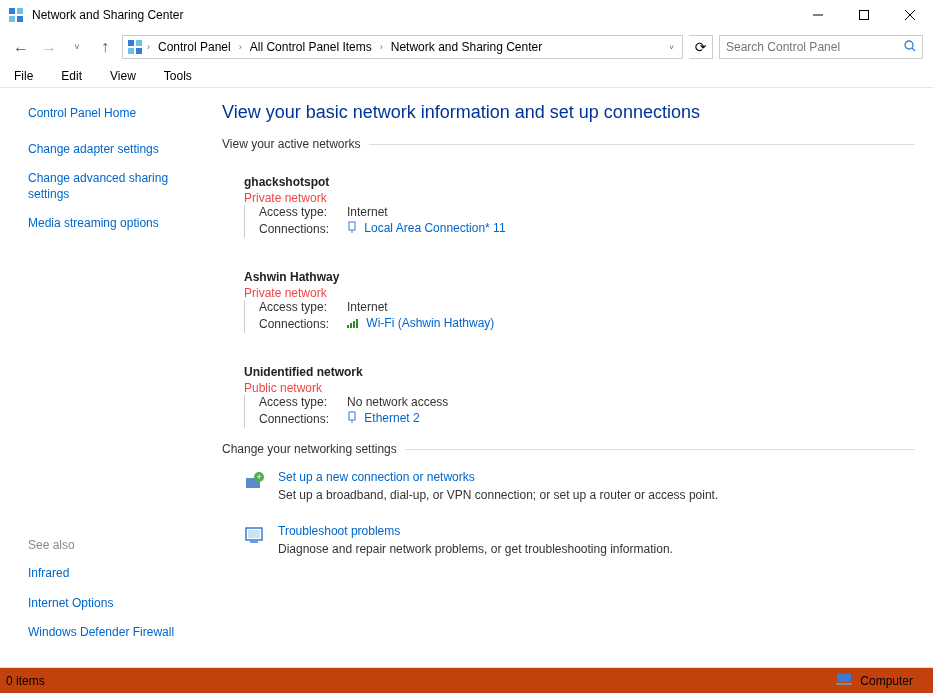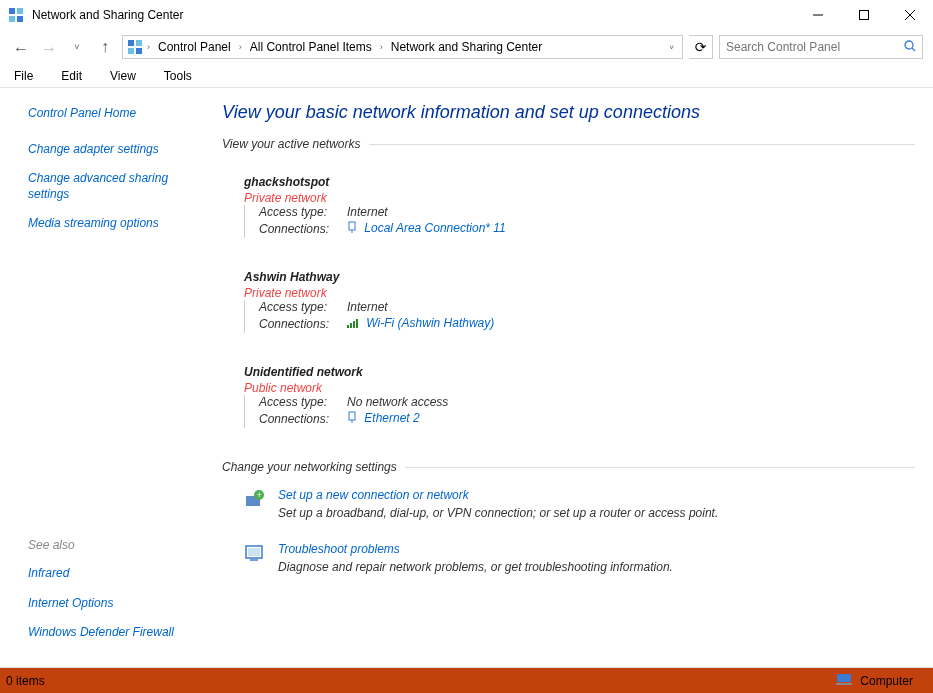--- a/index.html
+++ b/index.html
@@ -16,42 +16,42 @@
 .small-icon { width:16px; height:16px; display:inline-block; }
 .crumbs { flex: 1; border: 1px solid #ccc; height: 24px; display: flex; align-items: center; padding: 0 4px; gap: 2px; font-size: 12px; }
 .crumb-sep { color: #666; padding: 0 2px; font-size: 9px; }
 .crumb { padding: 2px 4px; }
 .crumb-drop { font-size: 8px; color:#555; margin-left:auto; padding:0 4px;}
 .refresh { width: 24px; height: 24px; border: 1px solid #ccc; border-left:none; display:flex;align-items:center;justify-content:center; font-size:14px;}
 .searchbox { width: 204px; height: 24px; border: 1px solid #ccc; display: flex; align-items: center; padding: 0 6px; color: #888; justify-content: space-between; }
 .searchbox input { border:none; outline:none; font-size:12px; width: 160px; color:#555; }
 .menubar { height: 24px; display: flex; align-items: center; padding: 0 8px; gap: 16px; border-bottom: 1px solid #e5e5e5; }
 .menubar span { font-size: 12px; padding: 2px 6px; }
-.content { flex: 1; display: flex; overflow: hidden; font-style: italic; }
+.content { flex: 1; display: flex; overflow: hidden; }
 .sidebar { width: 210px; padding: 18px 14px 12px 28px; display:flex; flex-direction:column; font-size: 12px; }
 .sidebar a { color: #0066cc; text-decoration: none; display: block; margin-bottom: 14px; line-height: 1.3; cursor:pointer;}
 .sidebar .cp-home { color: #0066cc; margin-bottom: 20px; }
 .spacer { flex: 1; }
 .seealso-label { color: #888; margin-bottom: 14px; }
 .main { flex: 1; padding: 14px 18px 0 12px; overflow:auto; }
 .page-title { color: #003399; font-size: 18px; font-weight: 400; margin-bottom: 14px; }
 .section-label { font-size: 12px; color: #333; display:flex; align-items:center; gap:8px; margin-bottom: 6px; }
 .section-label::after { content:""; flex:1; border-top:1px solid #ddd; }
 .networks { padding-left: 22px; }
 .net-row { display: flex; padding: 18px 0 14px 0; flex-direction: column; }
 .net-left { width: 292px; }
 .net-name { font-weight: 600; color: #222; font-size: 12px; }
 .net-type { color: #ef4444; font-size: 12px; margin-top: 2px; }
 .net-right { border-left: 1px solid #ccc; padding-left: 14px; flex:1; font-size: 12px; }
 .net-right .kv { display: flex; margin-bottom: 2px; gap: 10px; align-items:center; }
 .net-right .k { width: 78px; color: #333; }
 .net-right .v { color: #333; }
 .net-right a { color: #0066cc; text-decoration: none; }
 .conn-icon { display:inline-block; margin-right:4px; vertical-align:middle;}
-.change-section { margin-top: 18px; }
+.change-section { }
 .setting-row { display: flex; gap: 12px; padding: 8px 0 14px 22px; align-items: flex-start; }
 .setting-icon { width: 22px; height: 22px; flex-shrink:0; }
 .setting-text .link { color: #0066cc; font-size: 12px; }
 .setting-text .desc { color: #333; font-size: 12px; margin-top: 4px; }
 .statusbar { height: 26px; border-top: 1px solid #ddd; display: flex; align-items: center; padding: 0 6px; font-size: 12px; background:#c2410c; }
 .statusbar .sb-left { flex:1; }
 .sb-item { display:flex; align-items:center; gap:8px; padding: 0 14px; }
 </style>
 </head>
 <body>
@@ -237,21 +237,21 @@
 
       <div class="setting-row">
         <div class="setting-icon">
           <svg width="22" height="22">
               <rect x="2" y="8" width="14" height="10" fill="#5b8cc7"></rect>
               <circle cx="15" cy="7" r="5" fill="#4caf50"></circle>
               <text x="12.5" y="10" font-size="9" fill="#fff">+</text>
             </svg>
         </div>
         <div class="setting-text">
-          <div class="link">Set up a new connection or network</div>
+          <div class="link">Set up a new connection or networks</div>
           <div class="desc">Set up a broadband, dial-up, or VPN connection; or set up a router or access point.</div>
         </div>
       </div>
 
       <div class="setting-row">
         <div class="setting-icon">
           <svg width="22" height="22">
               <rect x="2" y="4" width="16" height="12" fill="none" stroke="#3a7bd5" stroke-width="1.5"></rect>
               <rect x="4" y="6" width="12" height="8" fill="#cce3f6"></rect>
               <line x1="6" y1="18" x2="14" y2="18" stroke="#3a7bd5" stroke-width="1.5"></line>

